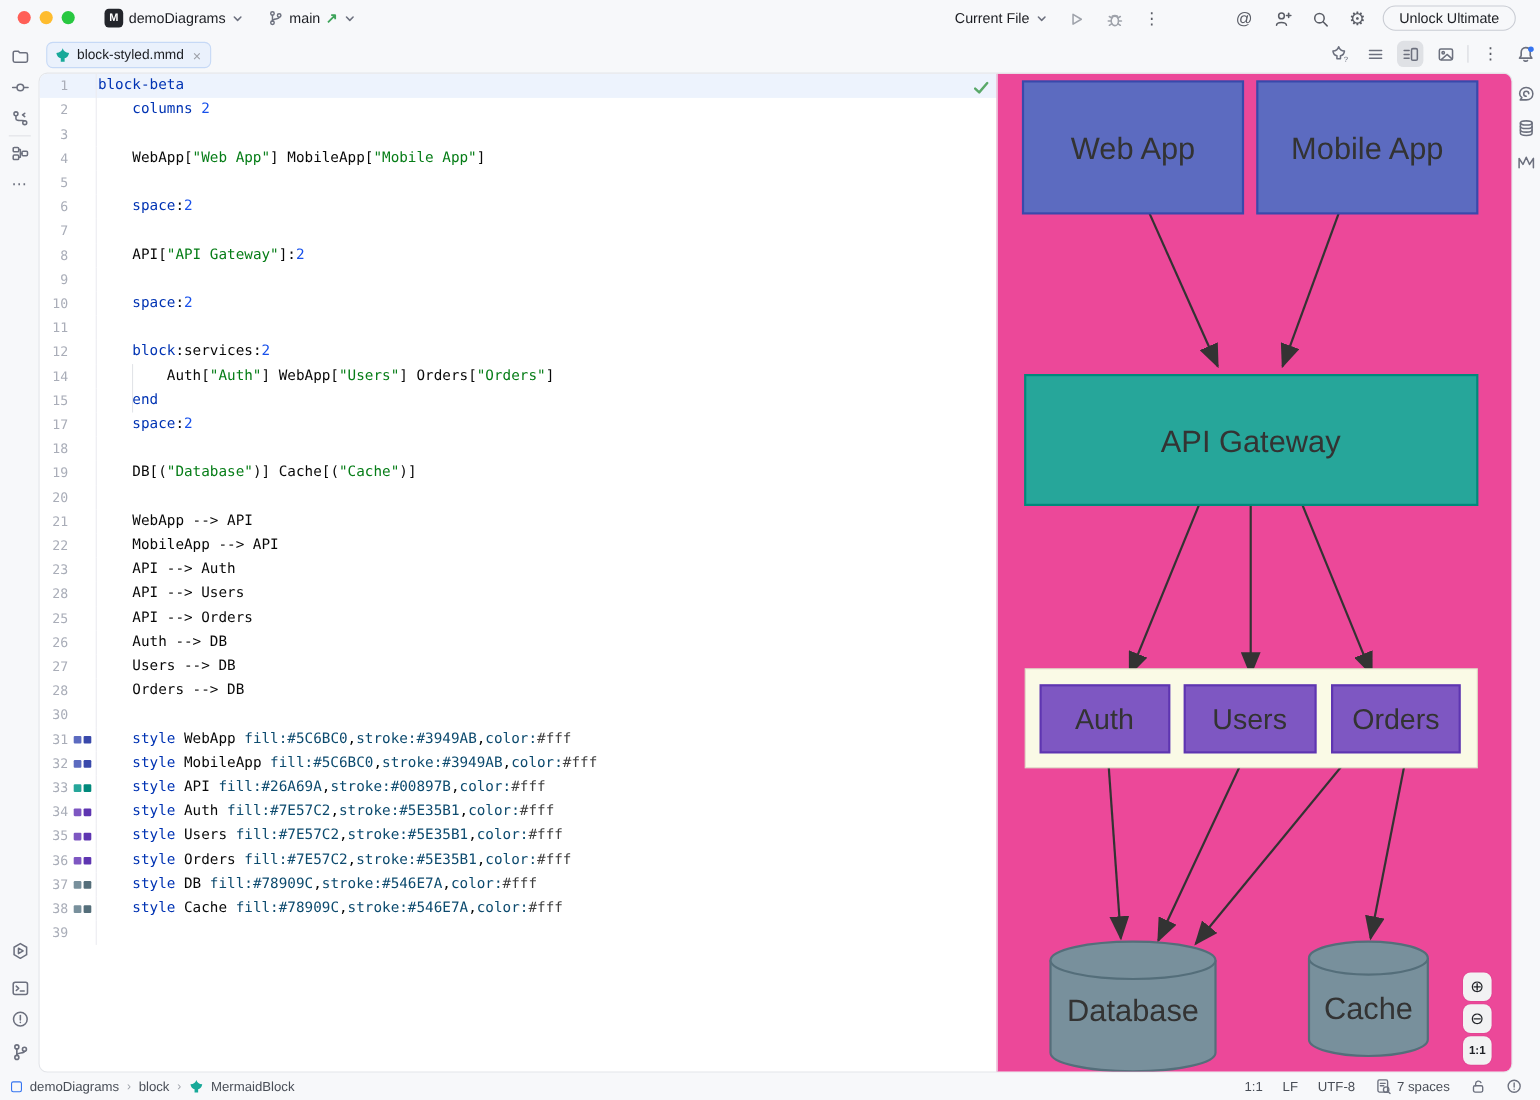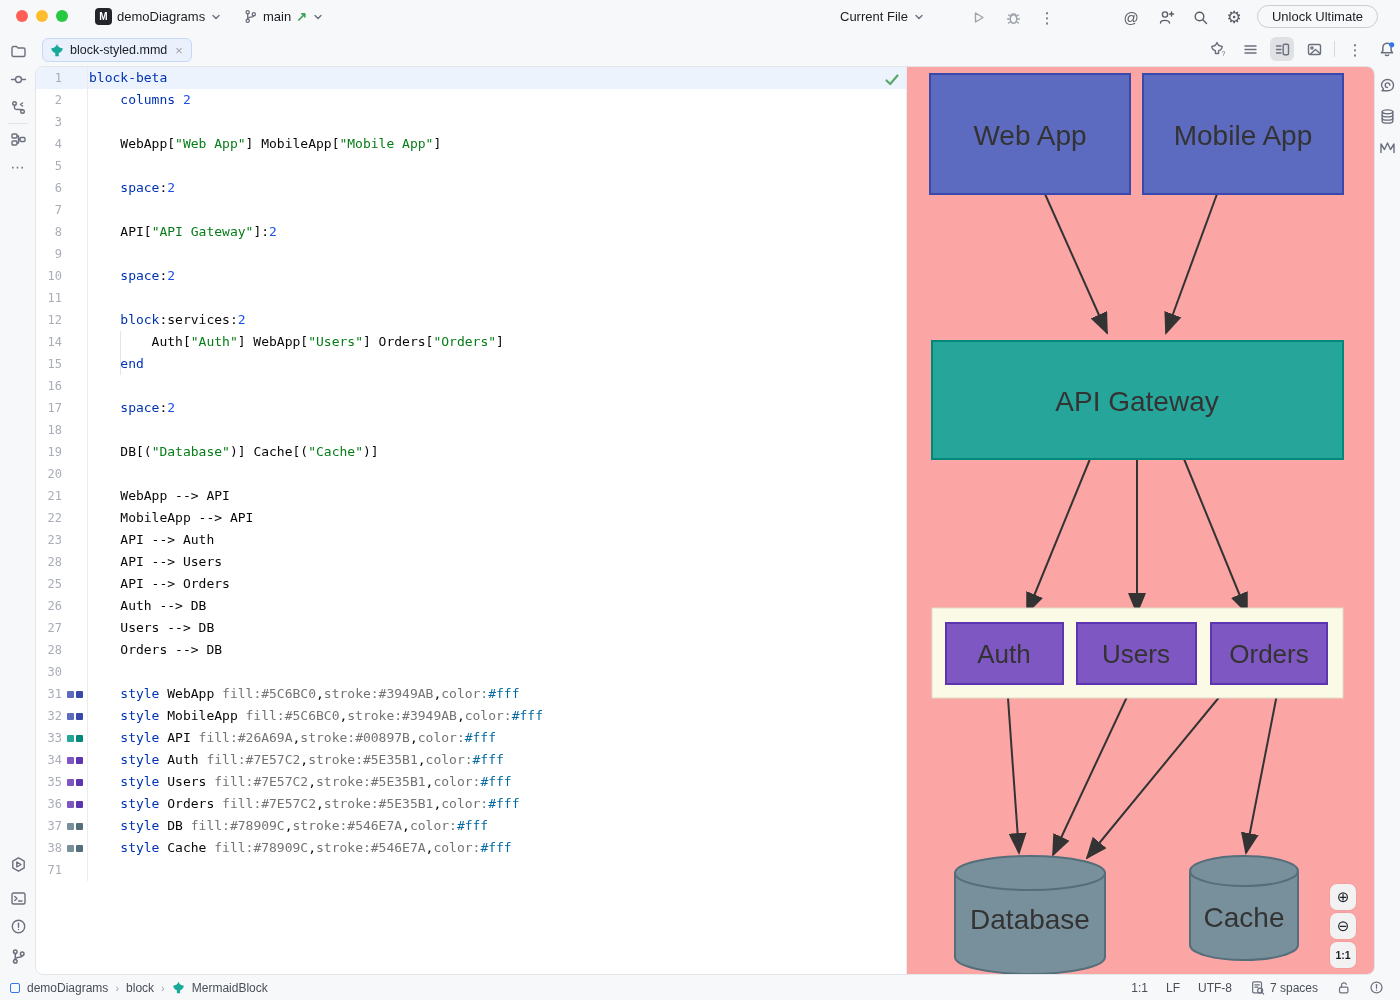--- a/index.html
+++ b/index.html
@@ -10,21 +10,21 @@
   #titlebar { position:absolute; left:0; top:0; width:1400px; height:33px; display:flex; align-items:center; }
   .traffic { position:absolute; left:16px; top:10px; display:flex; gap:8px; }
   .traffic i { width:12px; height:12px; border-radius:50%; display:block; }
   .tl-close{background:#FF5F57}.tl-min{background:#FEBC2E}.tl-max{background:#28C840}
   .tb-widget { display:flex; align-items:center; gap:5px; font-size:13px; color:#1B1D22; cursor:default; }
   #proj-widget { position:absolute; left:95px; top:5px; height:23px; }
   .proj-ic { width:17px; height:17px; background:#23252B; border-radius:4px; color:#fff;
     font-size:10px; font-weight:bold; display:flex; align-items:center; justify-content:center; }
   #branch-widget { position:absolute; left:243px; top:5px; height:23px; }
   .push-arrow { color:#3FA45B; font-size:13px; font-weight:bold; }
-  #runconf { position:absolute; left:840px; top:5px; height:23px;align-items:center; }
+  #runconf { position:absolute; left:868px; top:5px; height:23px;align-items:center; }
   .hdr-ic { position:absolute; top:7px; width:20px; height:20px; display:flex; align-items:center; justify-content:center; }
   .glyph { font-size:15px; color:#5A5D66; line-height:1; }
   #unlock-btn { position:absolute; right:22px; top:5px; height:23px; padding:0 14px; border:1px solid #C9CCD3;
     border-radius:13px; font-size:13px; color:#1B1D22; background:transparent; display:flex; align-items:center; }
 
   
   #tabbar { position:absolute; left:35px; top:33px; width:1340px; height:33px;text-align:right; }
   #tab-active { position:absolute; left:7px; top:5px; height:24px; padding:0 8px 0 7px; background:#EAF1FC;
     border:1px solid #C6D9F6; border-radius:6px; display:flex; align-items:center; gap:6px; font-size:12.5px; }
   .tab-close { color:#9DA0A8; font-size:13px; margin-left:2px; }
@@ -44,26 +44,26 @@
     border:1px solid #E3E5E9; border-radius:8px; overflow:hidden; }
   #code-pane { position:absolute; left:0; top:0; width:870px; height:909px; }
   .crow { display:flex; height:22px; line-height:22px; font-family:"DejaVu Sans Mono","Liberation Mono",monospace; font-size:13px; }
   .crow.cur { background:#EDF3FD; }
   .gut { flex:0 0 52px; display:flex; align-items:center; border-right:1px solid #EBECF0; }
   .lnum { display:inline-block; width:24px; text-align:right; color:#A9ADB8; font-size:12px; margin-left:2px; }
   .chips { display:flex; gap:2px; margin-left:5px; }
   .chips i { width:7px; height:7px; border-radius:1px; display:block; }
   .cl { white-space:pre; padding-left:1px; color:#080808; }
   .tok-k{color:#0033B3}.tok-s{color:#067D17}.tok-n{color:#1750EB}
-  .tok-p{color:#737373}.tok-v{color:#0369a1}.tok-t{color:#080808}
+  .tok-p{color:#0c4a6e}.tok-v{color:#404040}.tok-t{color:#080808}
   #indent-guide { position:absolute; left:84px; top:264px; width:1px; height:44px; background:#E2E4E8; }
   #check-ok { position:absolute; left:848px; top:5px; }
 
   
-  #preview { position:absolute; left:870px; top:0; width:470px; height:909px; border-left:1px solid #EBECF0; background:#fca5a5;text-decoration:underline; }
+  #preview { position:absolute; left:870px; top:0; width:470px; height:909px; border-left:1px solid #EBECF0; background:#ec4899;text-decoration:underline; }
   #zoom-controls { position:absolute; right:20px; top:817px; display:flex; flex-direction:column; gap:3px; }
   .zbtn { width:26px; height:26px; background:#F2F2F3; border-radius:7px; display:flex; align-items:center;
     justify-content:center; font-size:15px; color:#1f2126; box-shadow:0 0 0 1px rgba(0,0,0,0.03); }
   .zbtn.reset { font-size:10.5px; font-weight:bold; }
   .dg-label { font-family:"Liberation Sans",sans-serif; fill:#333333; }
 
   
   #statusbar { position:absolute; left:0; top:975px; width:1400px; height:25px; display:flex;
     align-items:center; font-size:12px; color:#494E57; }
   #breadcrumbs { display:flex; align-items:center; gap:7px; margin-left:10px; }
@@ -385,26 +385,20 @@
           <div class="cl"><span class="tok-t">        Auth[</span><span class="tok-s">"Auth"</span><span class="tok-t">] WebApp[</span><span class="tok-s">"Users"</span><span class="tok-t">] Orders[</span><span class="tok-s">"Orders"</span><span class="tok-t">]</span></div>
         </div>
         <div class="crow">
           <div class="gut">
             <span class="lnum">15</span>
           </div>
           <div class="cl"><span class="tok-t">    </span><span class="tok-k">end</span></div>
         </div>
         <div class="crow">
           <div class="gut">
-            <span class="lnum">16</span>
-          </div>
-          <div class="cl"></div>
-        </div>
-        <div class="crow">
-          <div class="gut">
             <span class="lnum">17</span>
           </div>
           <div class="cl"><span class="tok-t">    </span><span class="tok-k">space</span><span class="tok-t">:</span><span class="tok-n">2</span></div>
         </div>
         <div class="crow">
           <div class="gut">
             <span class="lnum">18</span>
           </div>
           <div class="cl"></div>
         </div>
@@ -549,21 +543,21 @@
             <span class="lnum">38</span>
             <span class="chips">
               <i style="background: rgb(120, 144, 156);"></i>
               <i style="background: rgb(84, 110, 122);"></i>
             </span>
           </div>
           <div class="cl"><span class="tok-t">    </span><span class="tok-k">style</span><span class="tok-t"> Cache </span><span class="tok-p">fill:#78909C</span><span class="tok-t">,</span><span class="tok-p">stroke:#546E7A</span><span class="tok-t">,</span><span class="tok-p">color:</span><span class="tok-v">#fff</span></div>
         </div>
         <div class="crow">
           <div class="gut">
-            <span class="lnum">71</span>
+            <span class="lnum">39</span>
           </div>
           <div class="cl"></div>
         </div>
       </div>
     <div id="indent-guide"></div>
     <div id="check-ok">
       <svg width="16" height="16" viewBox="0 0 16 16">
           <polyline points="2.5,8.5 6.2,12 13.5,3.5" fill="none" stroke="#59A869" stroke-width="2.2" stroke-linecap="round" stroke-linejoin="round"></polyline>
         </svg>
     </div>

